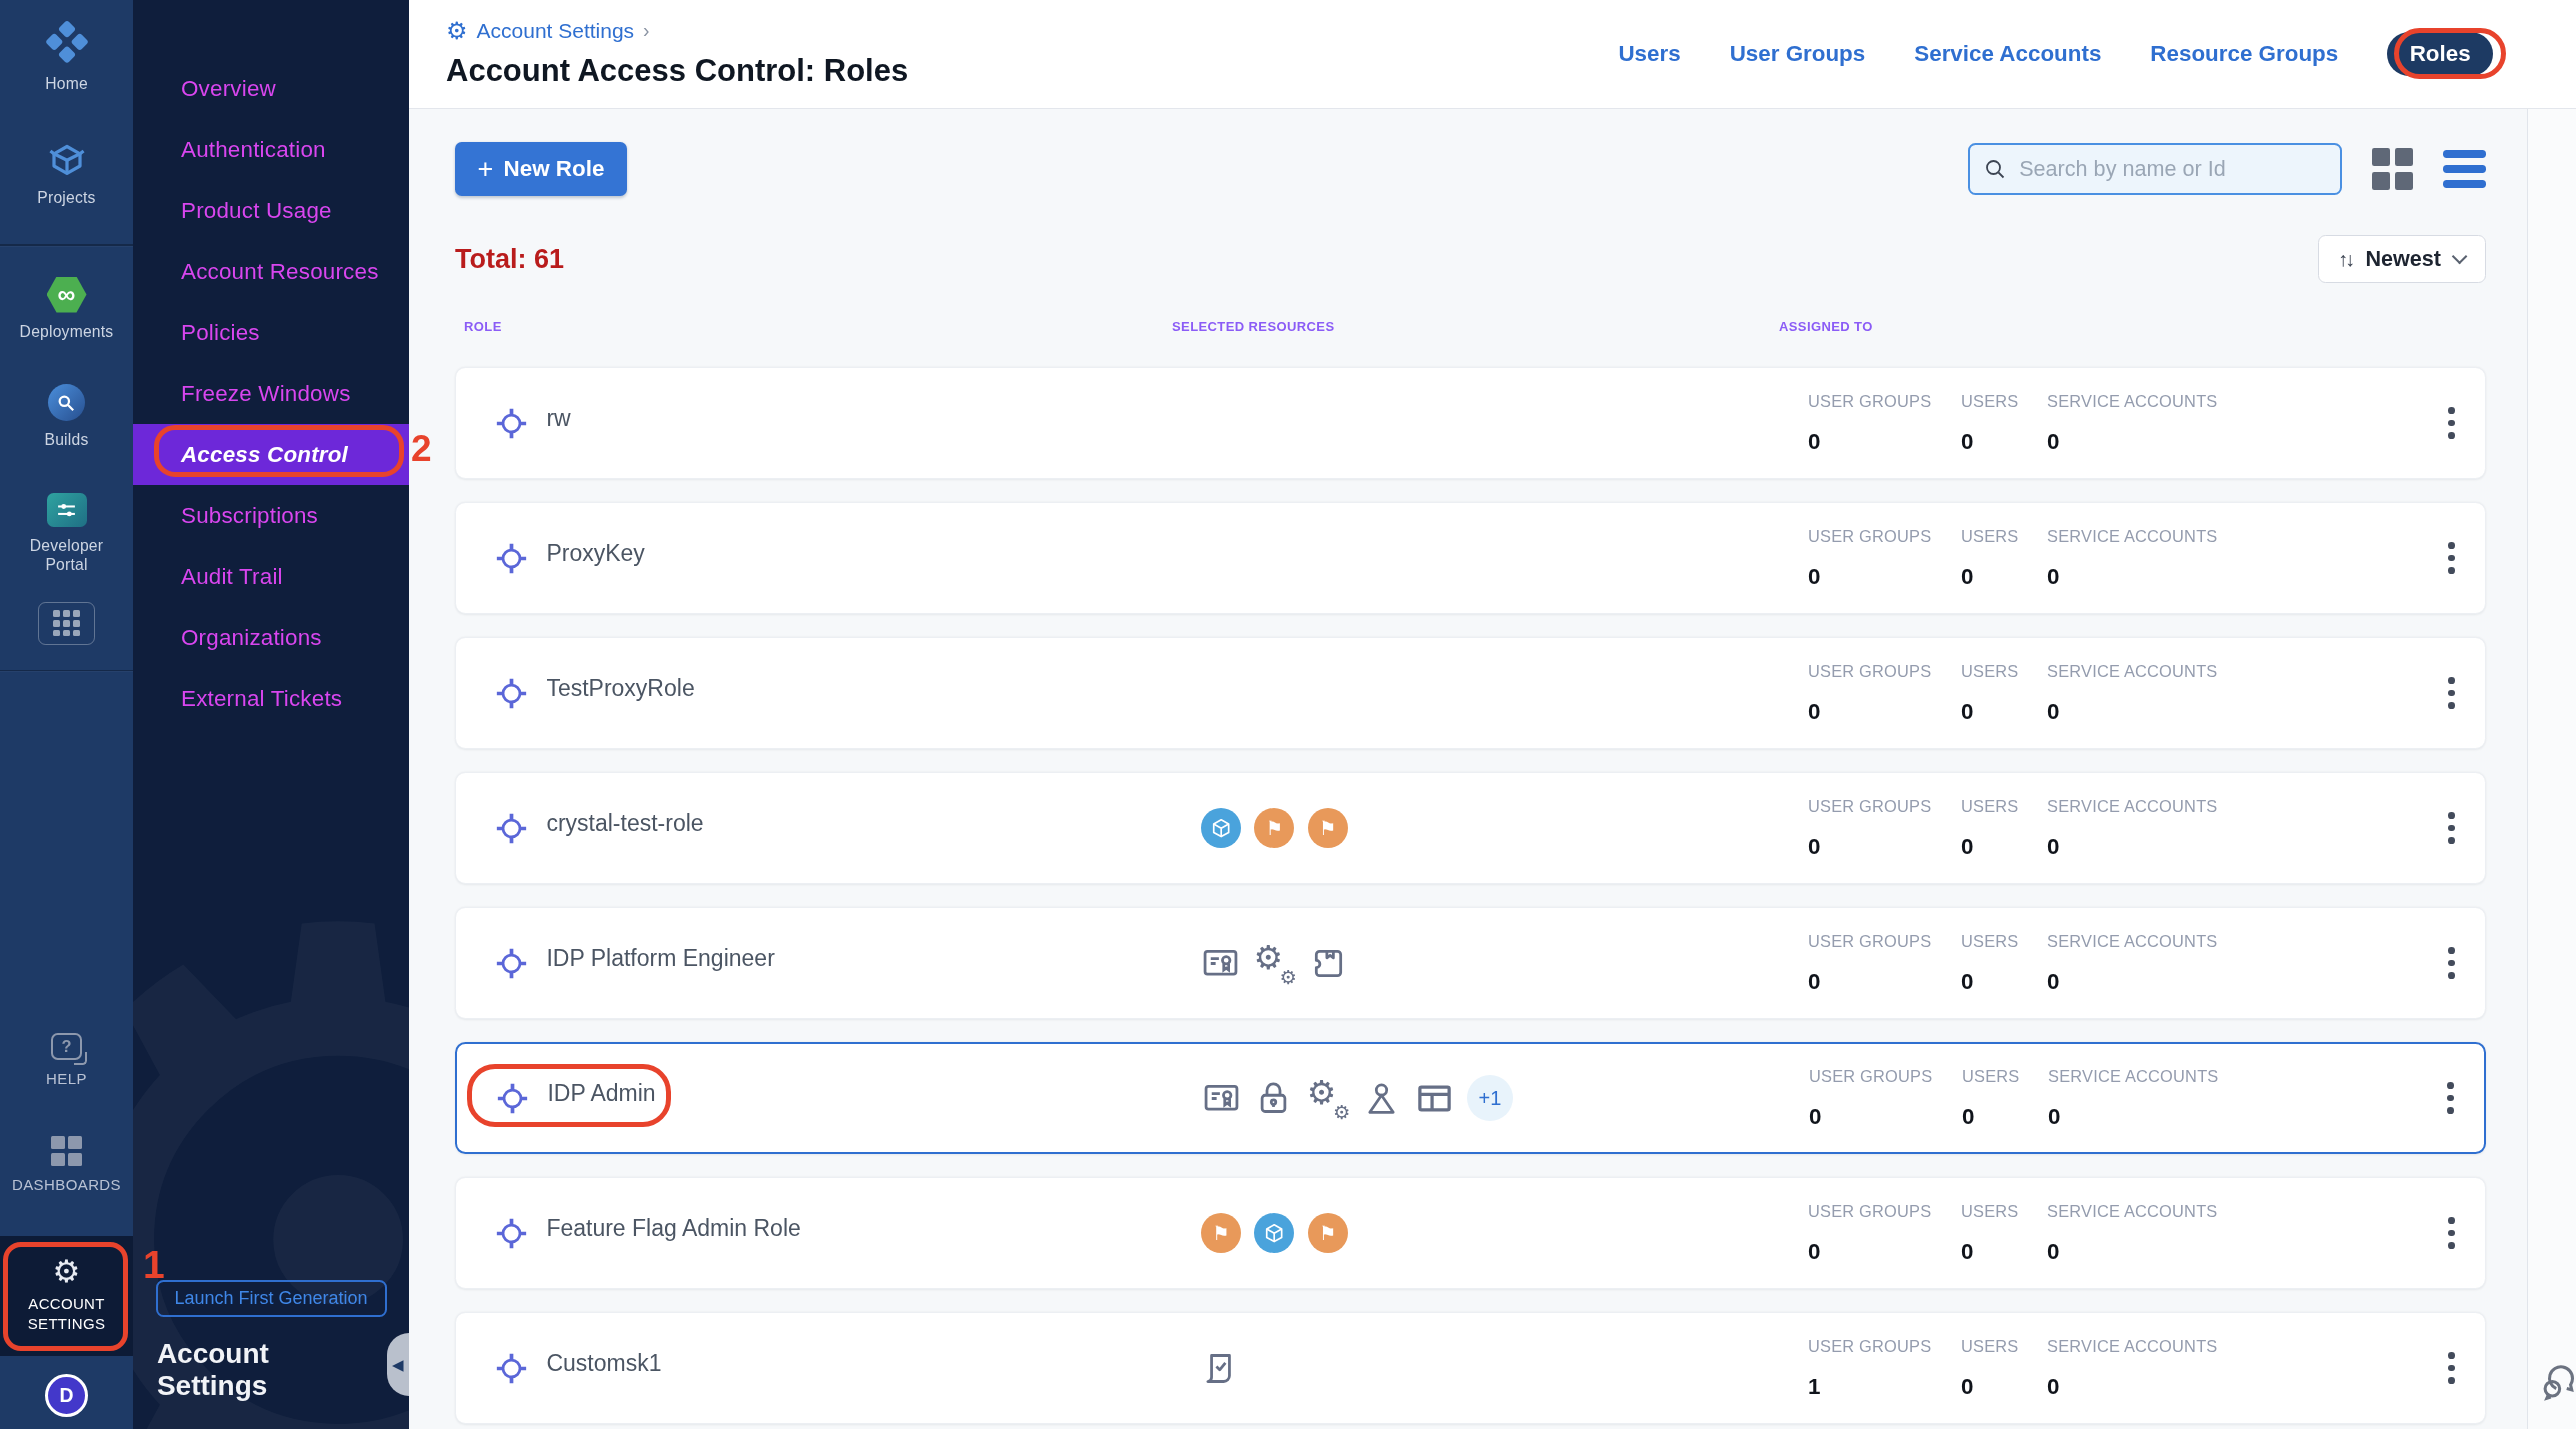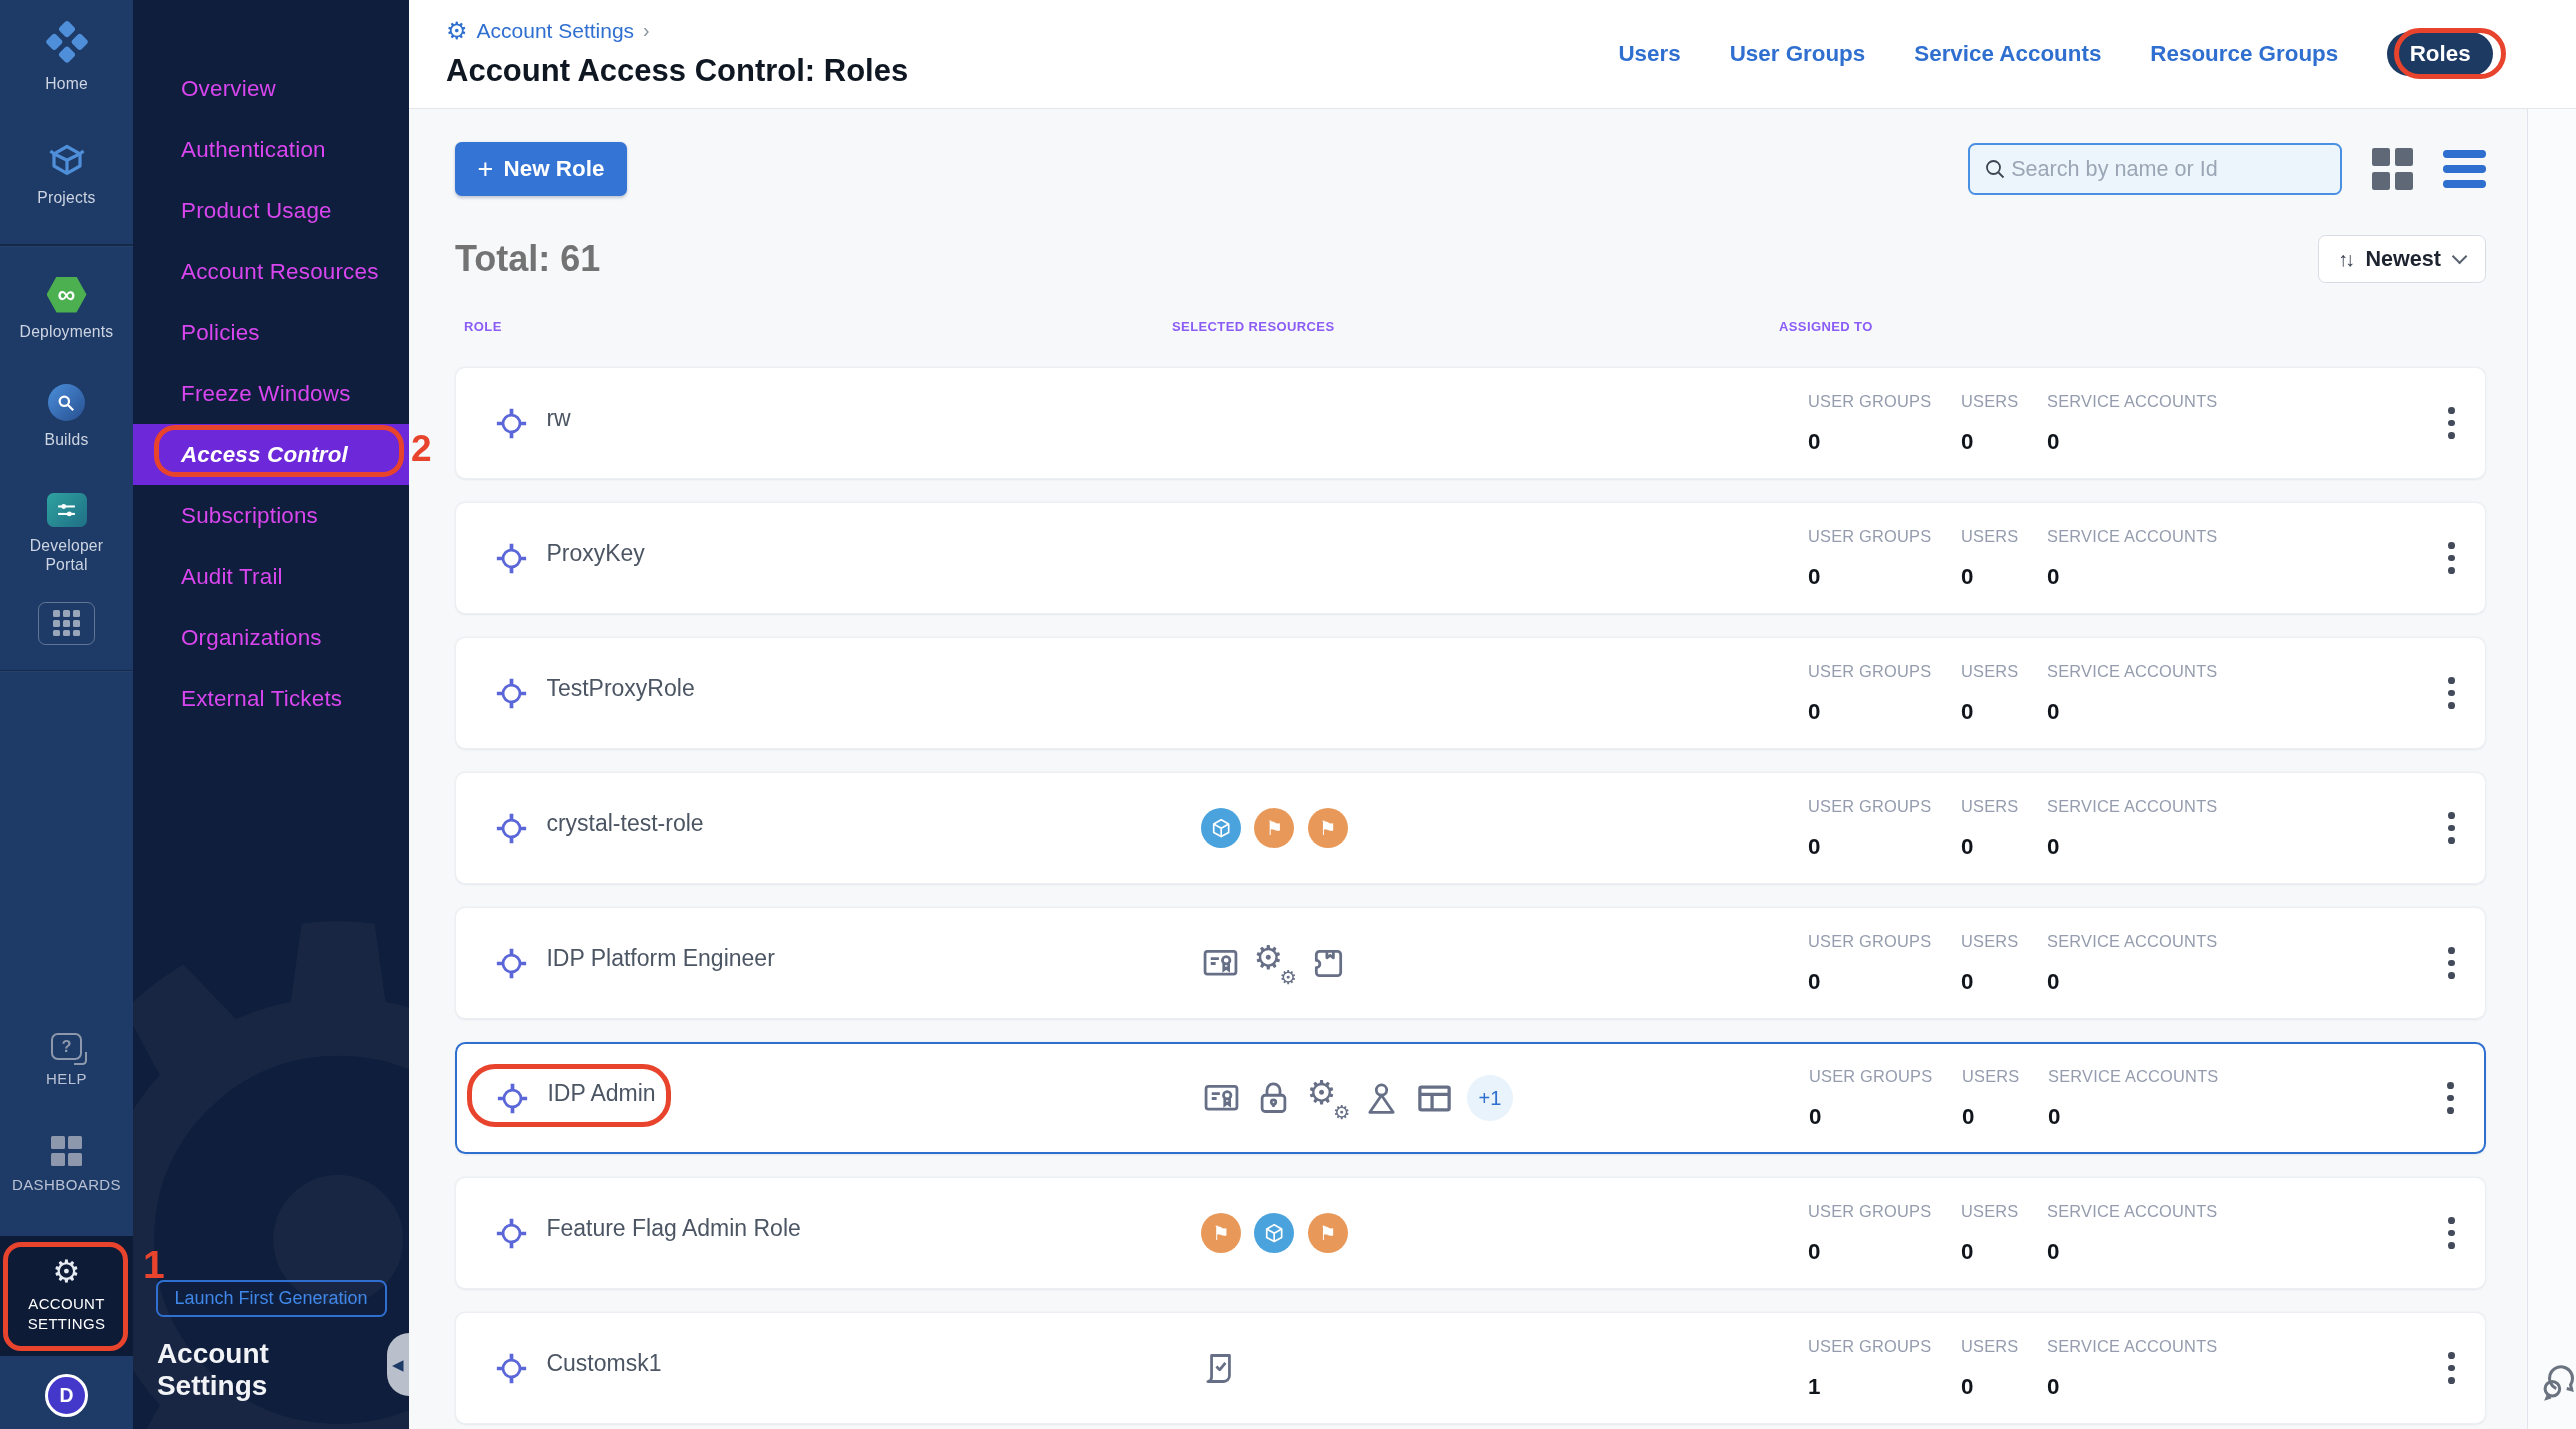--- a/index.html
+++ b/index.html
@@ -56,30 +56,30 @@
 
   .body-row { flex:1; display:flex; min-height:0; }
   .content { flex:1; background:#f6f8fa; padding:33px 41px 0 46px; min-width:0; }
   .rightbar { width:49px; background:#fafbfc; border-left:1.5px solid #e1e5eb; position:relative; flex-shrink:0; }
   .chat-ic { position:absolute; right:-7.5px; bottom:25px; }
 
   .toolbar { display:flex; align-items:center; }
   .new-role { height:54px; background:#3474d4; border:none; border-radius:6.7px; color:#fff; font-size:22.4px; font-weight:bold; font-family:inherit; padding:0 22.4px; display:flex; align-items:center; gap:10.4px; cursor:pointer; box-shadow:0 1.5px 3px rgba(28,55,90,.25); }
   .new-role .plus { font-size:27px; font-weight:normal; line-height:1; }
   .toolbar-right { margin-left:auto; display:flex; align-items:center; gap:30px; }
-  .search-box { width:374px; height:52px; background:#edf5fc; border:2.2px solid #4a90e2; border-radius:7.5px; display:flex; align-items:center; padding:0 13.4px; gap:4px; }
+  .search-box { width:374px; height:52px; background:#edf5fc; border:2.2px solid #4a90e2; border-radius:7.5px; display:flex; align-items:center; padding:0 13.4px; gap:12px; }
   .search-box input { flex:1; border:none; outline:none; background:transparent; font-size:21.6px; color:#20242c; font-family:inherit; }
   .search-box input::placeholder { color:#9aa6b5; }
   .gridview { display:grid; grid-template-columns:18px 18px; grid-template-rows:18px 18px; gap:5.2px; cursor:pointer; }
   .gridview i { background:#5f6877; border-radius:2.2px; }
   .listview { display:flex; flex-direction:column; gap:6.7px; cursor:pointer; }
   .listview i { width:43px; height:8.2px; background:#2f6fd0; border-radius:3.7px; }
 
   .total-row { margin-top:39px; display:flex; align-items:center; }
-  .total { font-size:36px; font-weight:800; color:#737373; }
+  .total { font-size:27px; font-weight:800; color:#b91c1c; }
   .sort-select { margin-left:auto; height:48px; background:#fff; border:1.5px solid #d7dbe3; border-radius:7.5px; display:flex; align-items:center; gap:13.4px; padding:0 19.4px; font-size:21.6px; color:#1d2430; font-weight:600; cursor:pointer; }
   .sort-arrows { color:#3c4452; font-size:20px; letter-spacing:-3px; }
   .chev { width:11.2px; height:11.2px; border-right:2.2px solid #5a6270; border-bottom:2.2px solid #5a6270; transform:rotate(45deg); margin-top:-4.5px; }
 
   .row-grid { display:grid; grid-template-columns:708px 607px 1fr 82px; align-items:center; }
   .col-headers { margin-top:36px; padding-left:9px; padding-right:22.4px; }
   .col-h { font-size:13px; font-weight:bold; color:#8b5cf6; letter-spacing:0.4px; }
 
   .rows { margin-top:33px; display:flex; flex-direction:column; gap:23px; }
   .card { background:#fff; border-radius:10.4px; height:112px; padding:0 22.4px 0 37px; box-shadow:0 0.7px 2.2px rgba(16,24,40,.07); border:1.5px solid #eceff3; cursor:pointer; }

